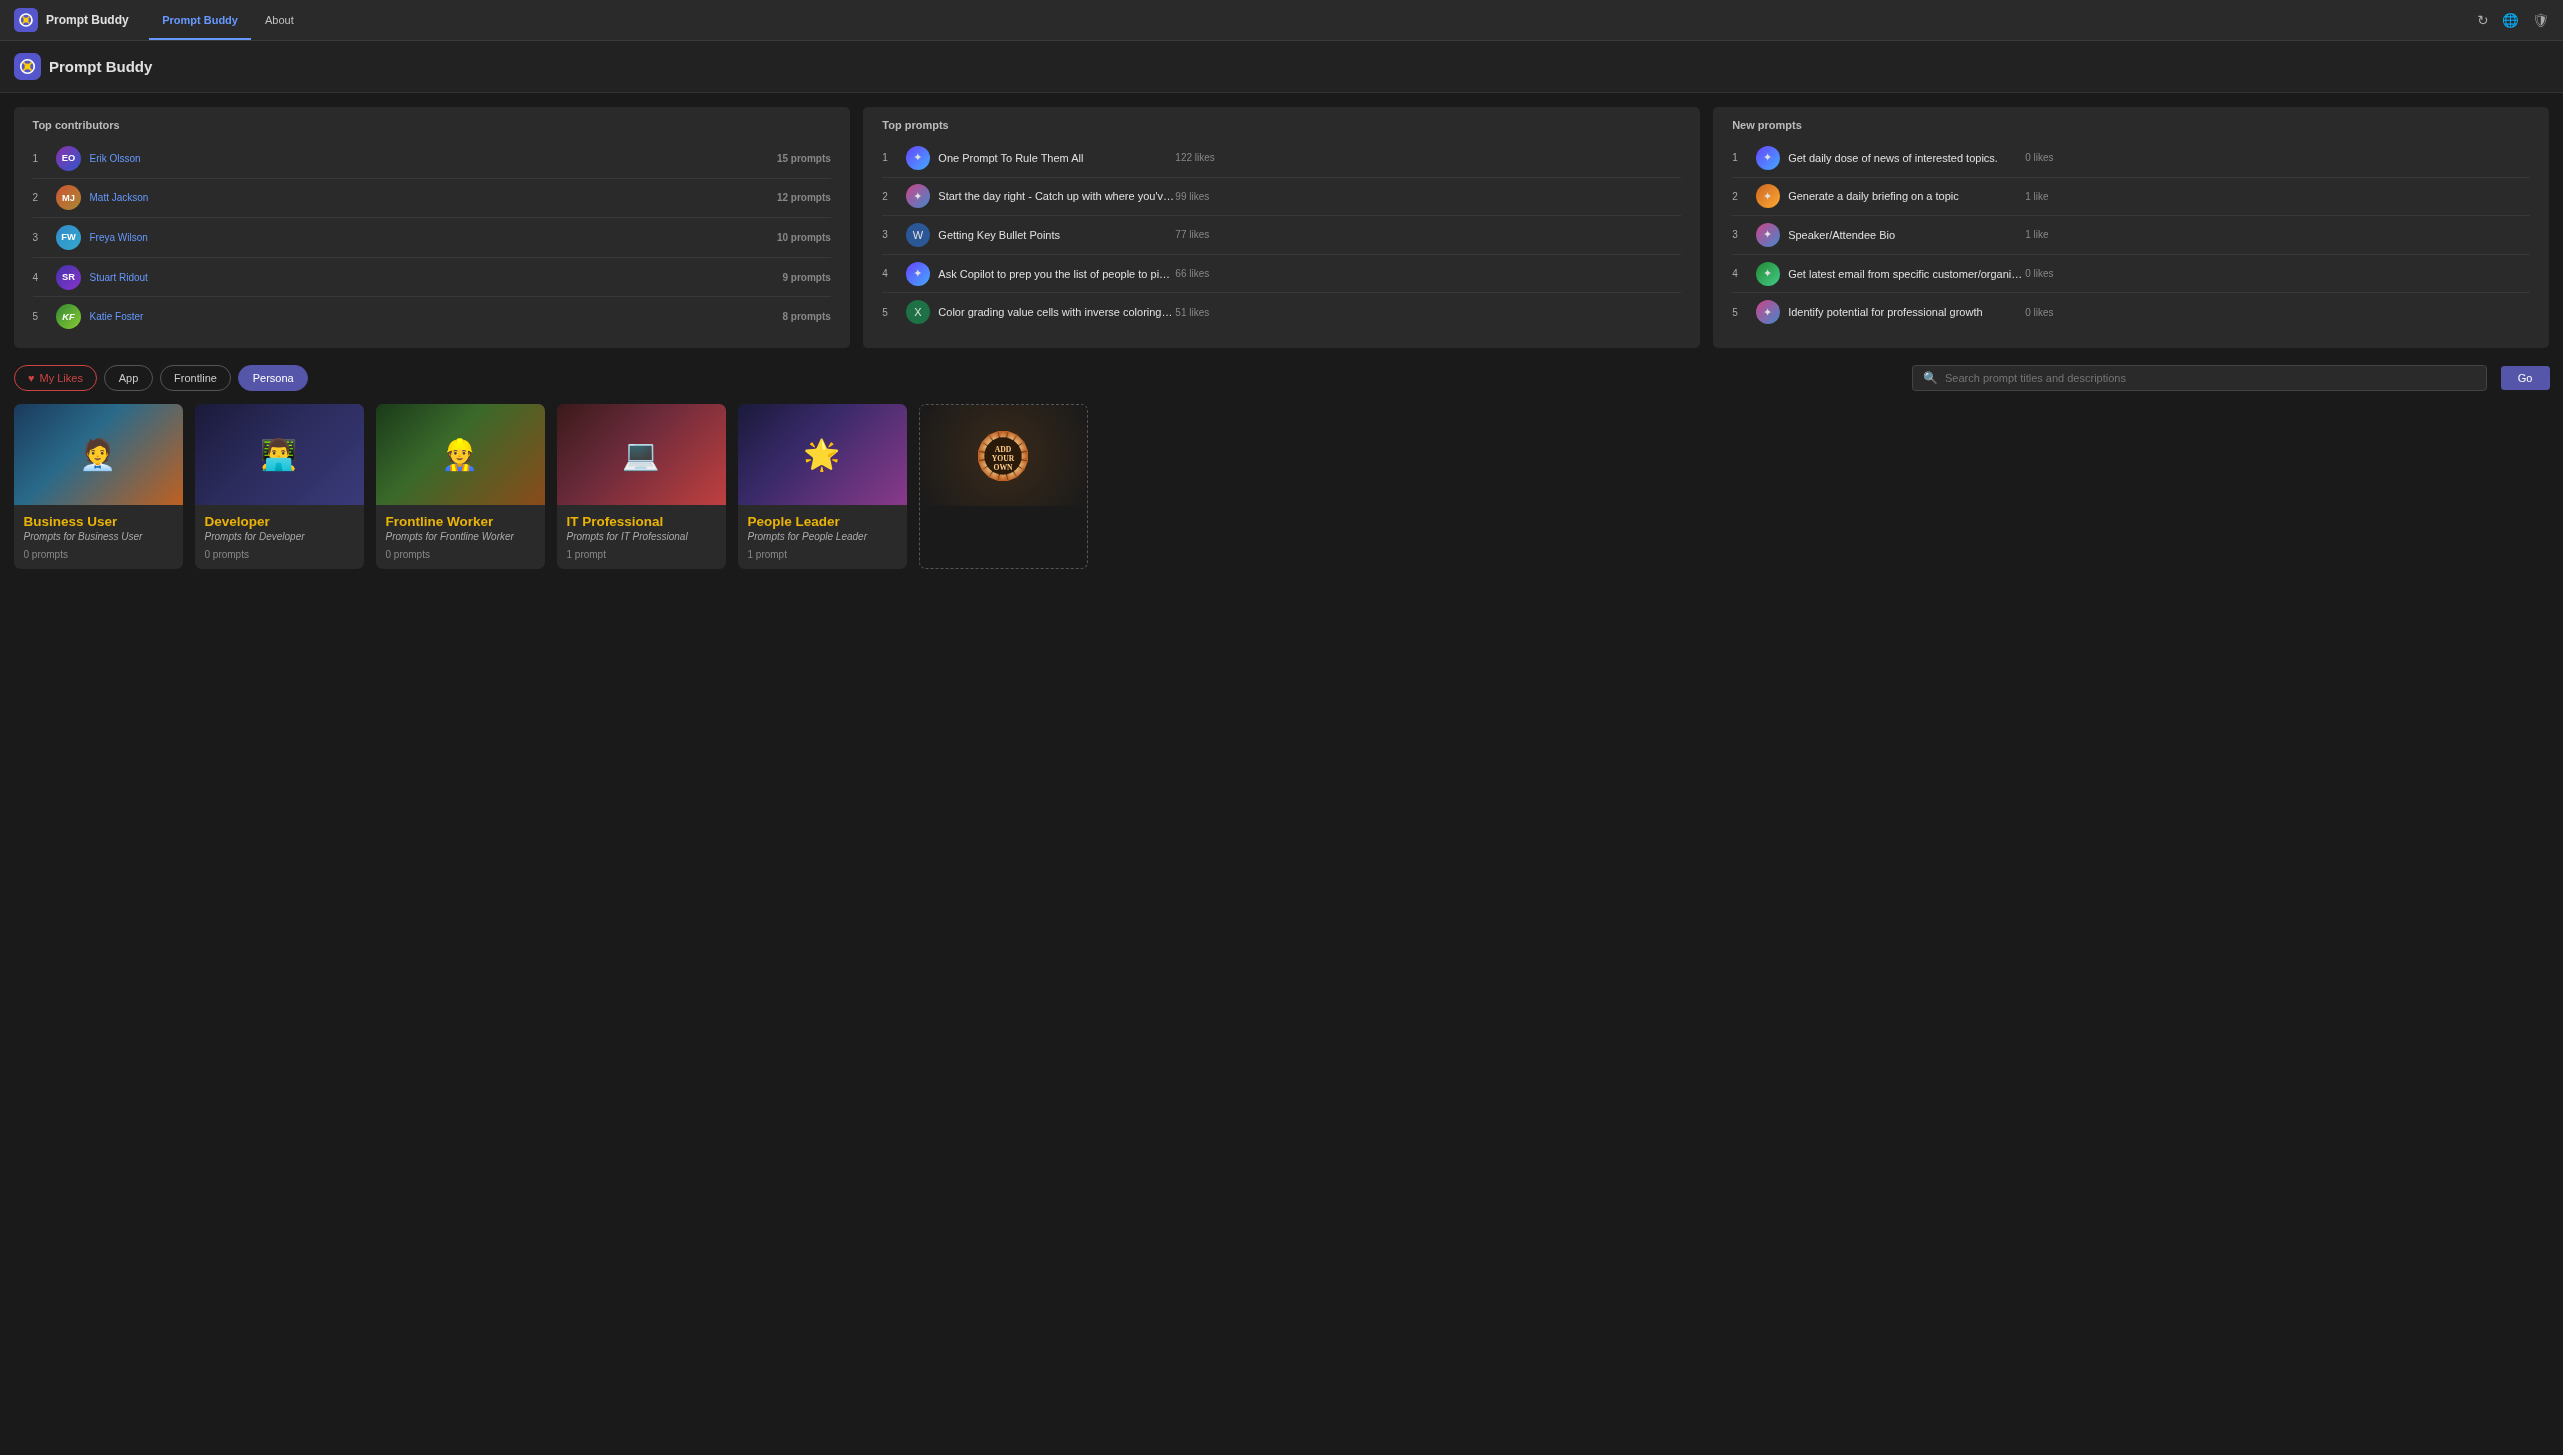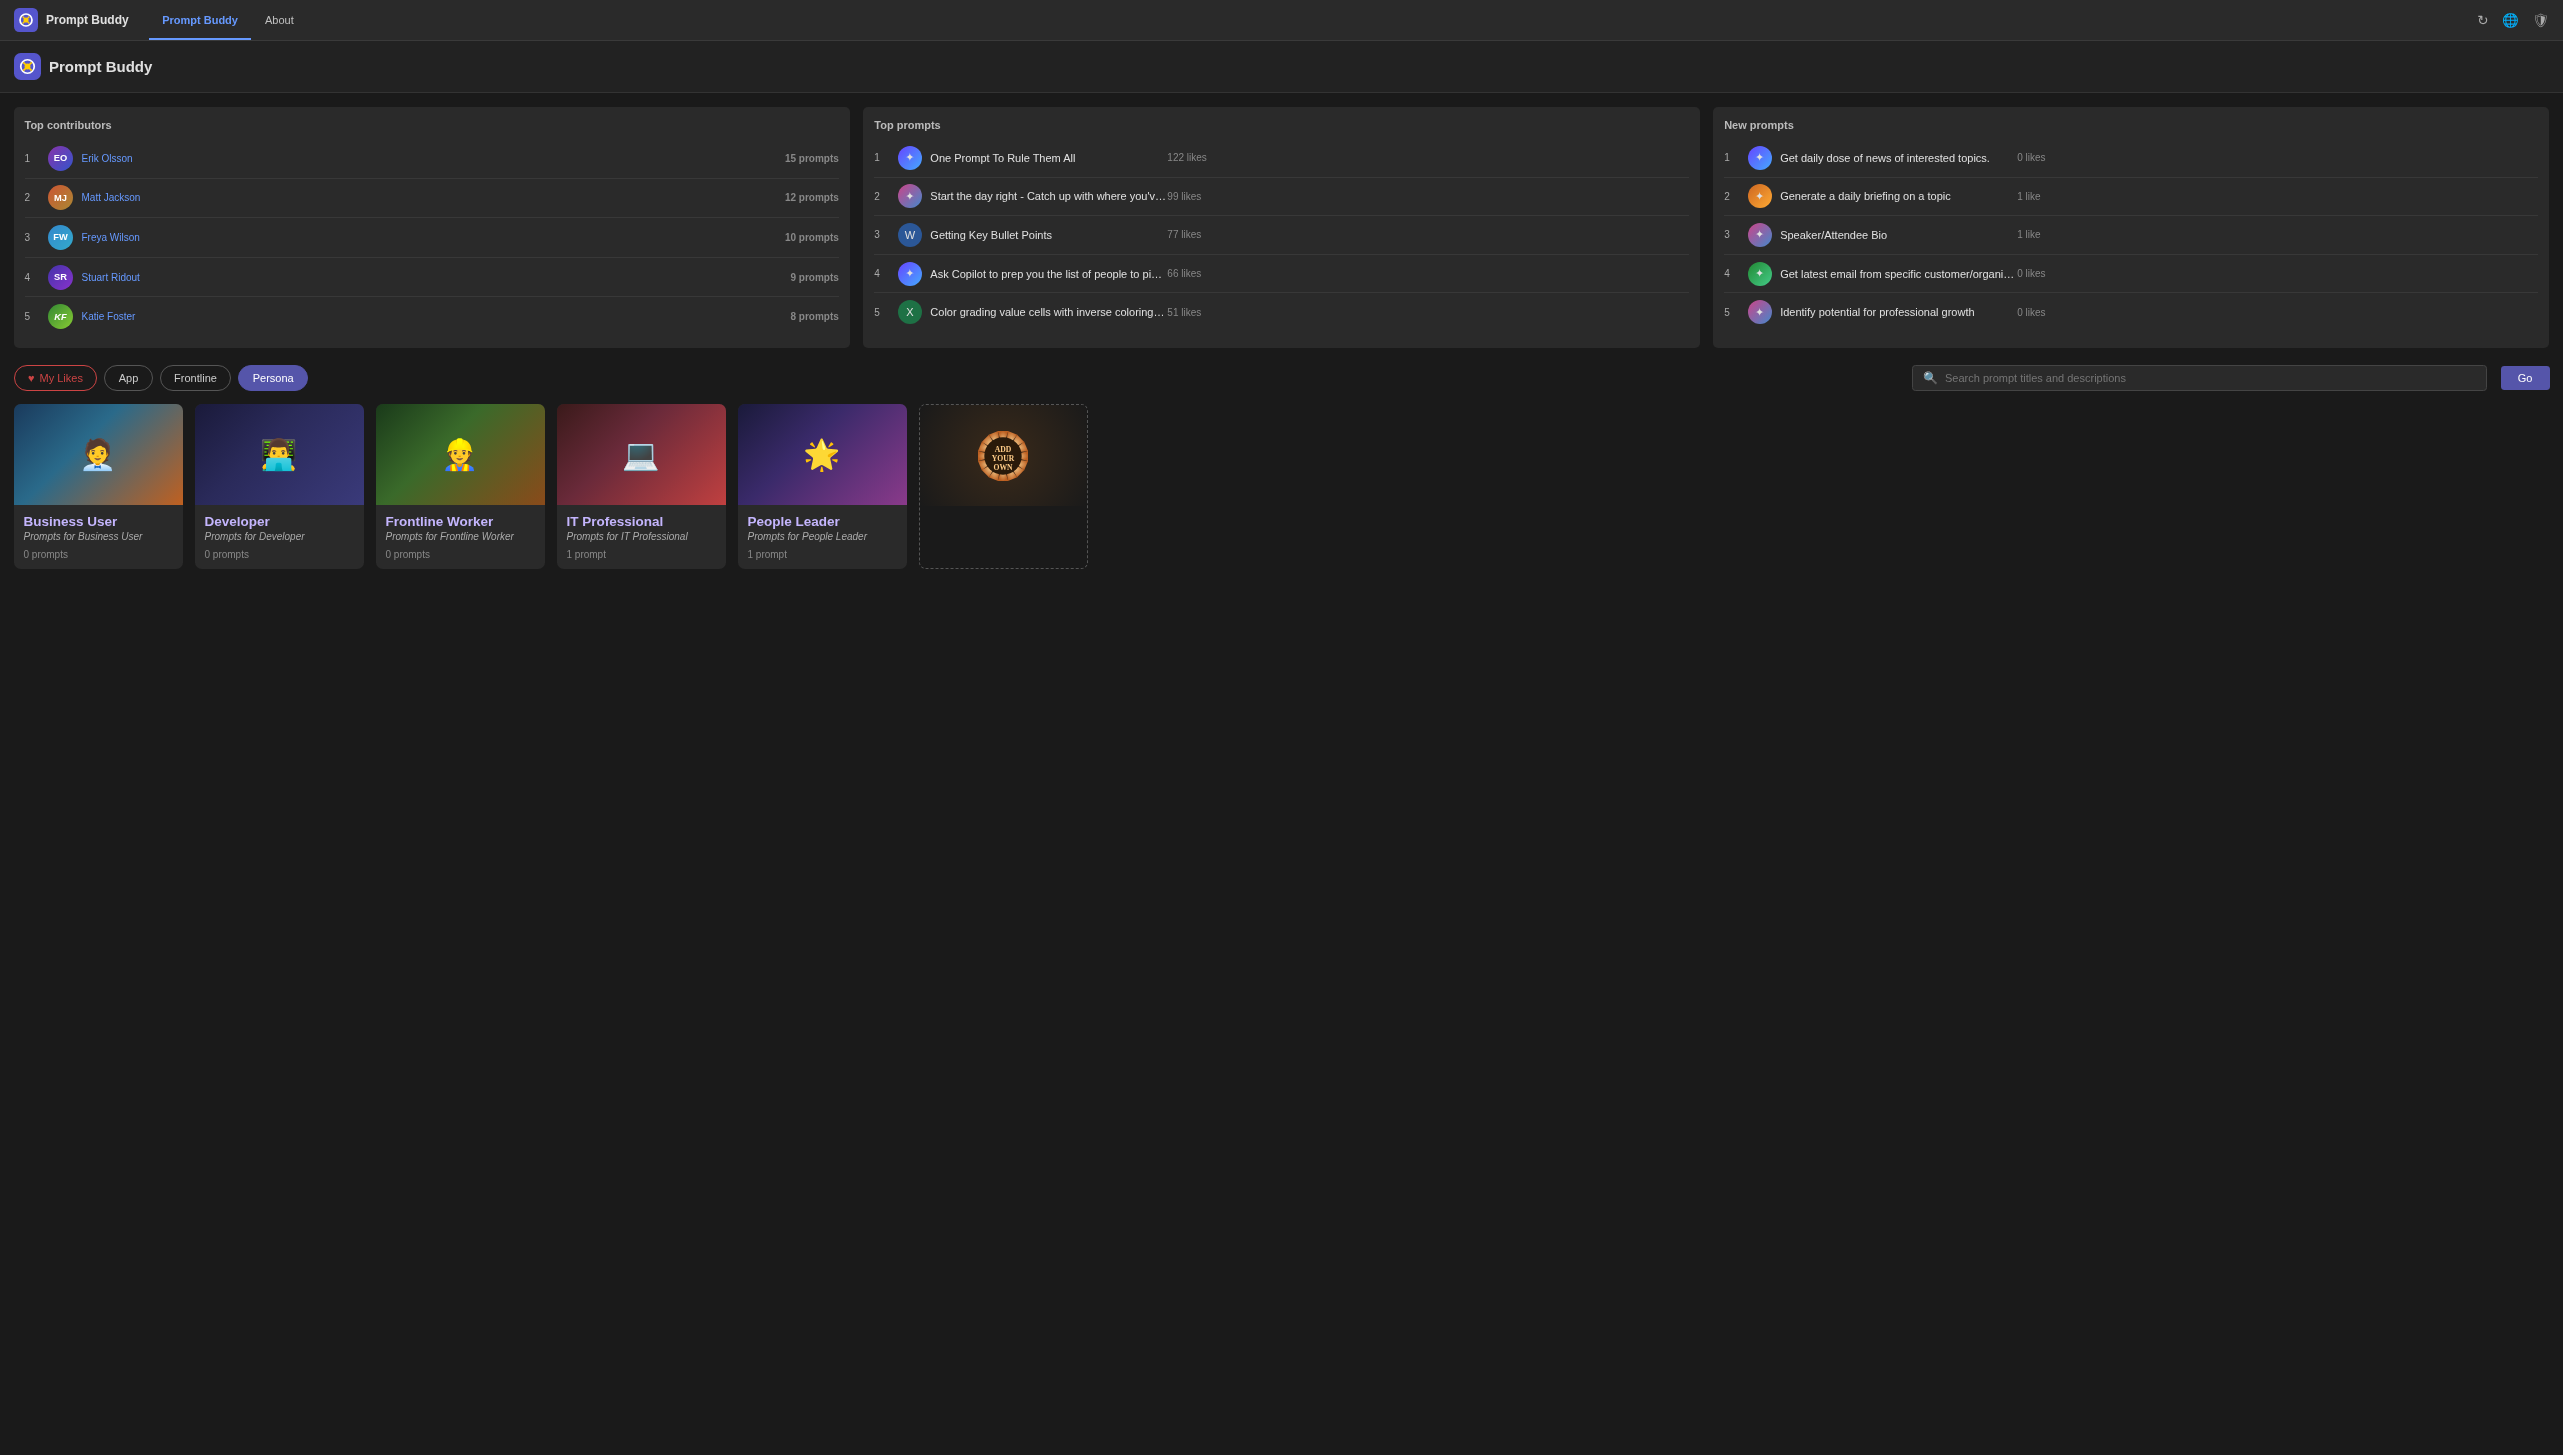--- a/index.html
+++ b/index.html
@@ -102,21 +102,21 @@
     .leaderboard-section {
       display: grid;
       grid-template-columns: 1fr 1fr 1fr;
       gap: 13.5px;
       margin-bottom: 17px;
     }
 
     .leaderboard-card {
       background: #2a2a2a;
       border-radius: 5px;
-      padding: 12px 11px;
+      padding: 12px 19px;
     }
     .leaderboard-title {
       font-size: 11px;
       font-weight: 600;
       color: #bbb;
       margin-bottom: 8.5px;
     }
     .leaderboard-row {
       display: flex;
       align-items: center;
@@ -272,21 +272,21 @@
       height: 101px;
       position: relative;
       overflow: hidden;
     }
     .persona-card-body {
       padding: 8.5px 10px;
     }
     .persona-card-name {
       font-size: 13.5px;
       font-weight: 700;
-      color: #c4b5fd;
+      color: #eab308;
       margin-bottom: 2.5px;
     }
     .persona-card-desc {
       font-size: 10px;
       color: #aaa;
       margin-bottom: 6.8px;
       font-style: italic;
     }
     .persona-card-count {
       font-size: 10px;

